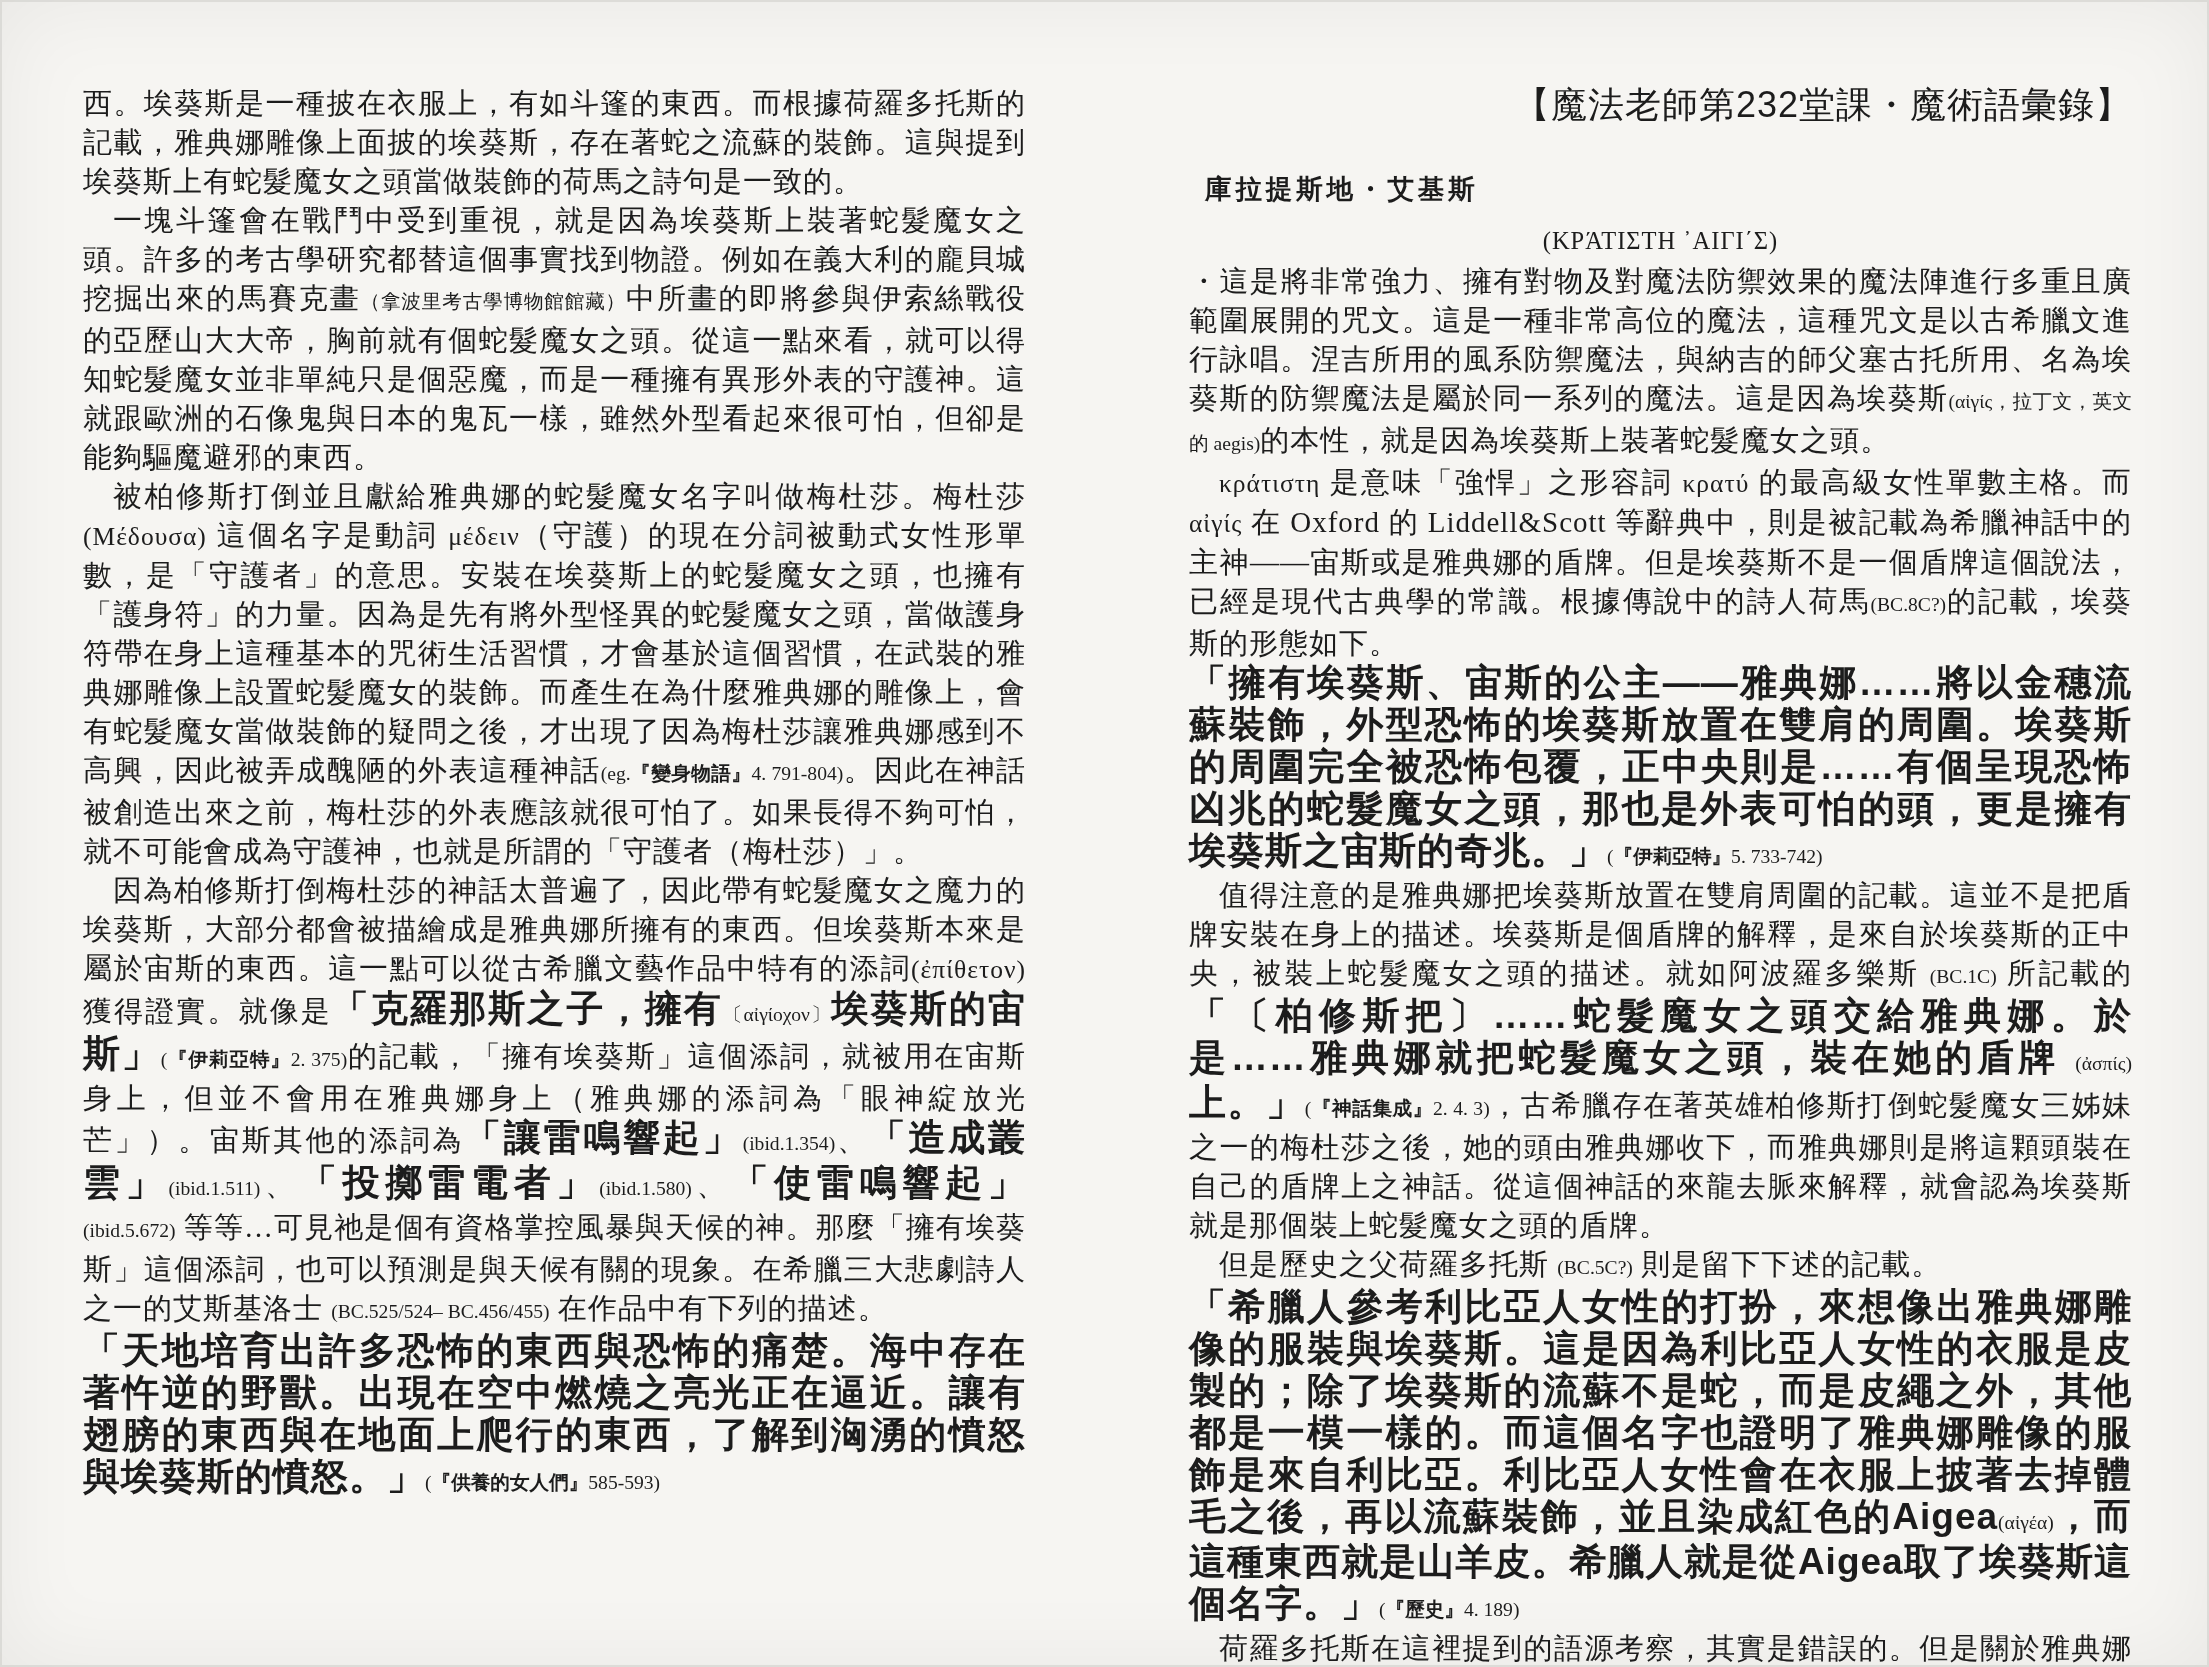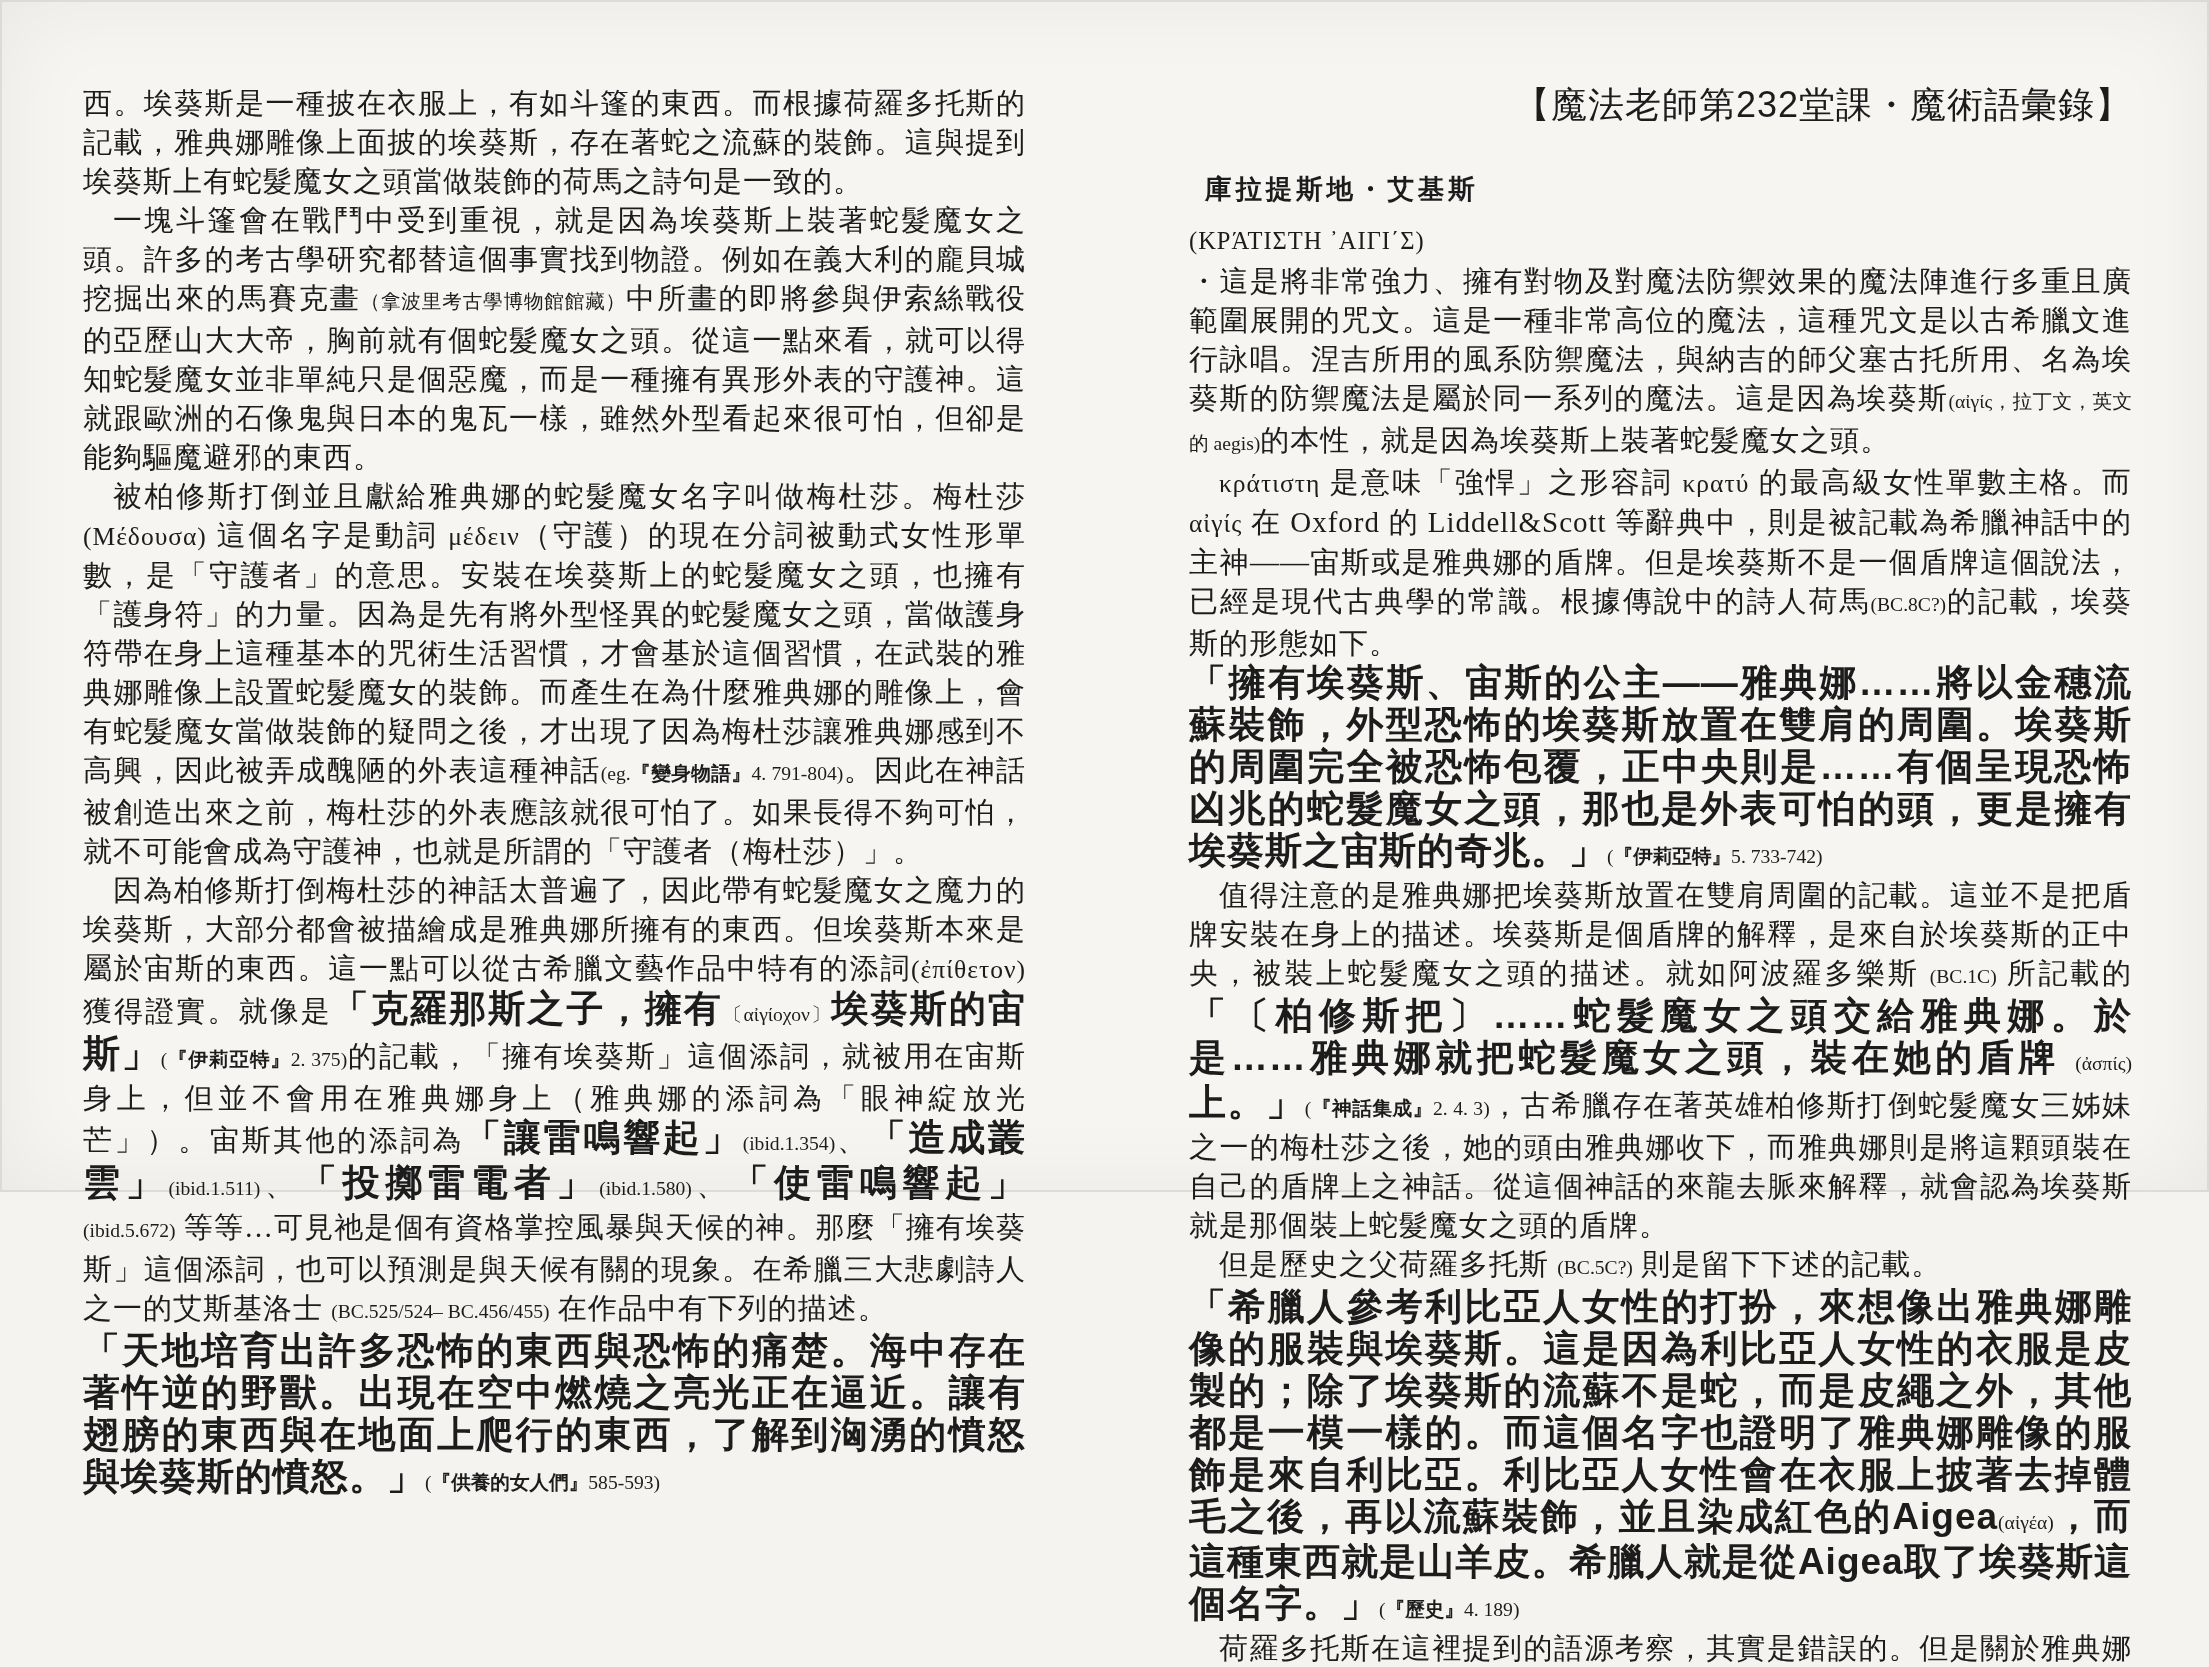--- a/index.html
+++ b/index.html
@@ -4,21 +4,21 @@
 <style>
   html,body{margin:0;padding:0;}
   body{
     width:2209px;height:1667px;
     background:#f4f3f0;
     font-family:"Liberation Serif","DejaVu Serif",serif;
     color:#1c1c1c;
     overflow:hidden;
   }
   .scan{
-    position:relative;width:2209px;height:1192px;
+    position:relative;width:2209px;height:1667px;
     background:#f6f5f2;
     box-shadow:inset 0 0 88px rgba(0,0,0,0.06), inset 0 0 0 2px #e4e3df;
   }
   .col{
     position:absolute;top:84px;
     width:943px;
     font-size:29px;line-height:39px;
     letter-spacing:1px;
     text-align:justify;
   }
@@ -48,21 +48,21 @@
     background:#2a2a2a;vertical-align:-2.9px;margin-right:2px;
     overflow:hidden;color:transparent;
     font-size:31px;line-height:31px;
   }
   .entry-reading{
     font-size:26.5px;line-height:35px;font-weight:600;
     letter-spacing:3.9px;margin:16px;text-align:left;
   }
   .entry-greek{
     font-size:24.5px;line-height:35px;letter-spacing:1px;
-    margin:0 0 3.9px 0;text-align:left;
+    margin:0 0 3.9px 0;text-align:center;
   }
 </style>
 </head>
 <body>
 
 <div class="scan">
 
   <div class="col col-left">
     <p class="para"><span class="seg-r">西。埃葵斯是一種披在衣服上，有如斗篷的東西。而根據荷羅多托斯的記載，雅典娜雕像上面披的埃葵斯，存在著蛇之流蘇的裝飾。這與提到埃葵斯上有蛇髮魔女之頭當做裝飾的荷馬之詩句是一致的。</span></p>
     <p class="para ind"><span class="seg-r">一塊斗篷會在戰鬥中受到重視，就是因為埃葵斯上裝著蛇髮魔女之頭。許多的考古學研究都替這個事實找到物證。例如在義大利的龐貝城挖掘出來的馬賽克畫</span><span class="seg-s">（拿波里考古學博物館館藏）</span><span class="seg-r">中所畫的即將參與伊索絲戰役的亞歷山大大帝，胸前就有個蛇髮魔女之頭。從這一點來看，就可以得知蛇髮魔女並非單純只是個惡魔，而是一種擁有異形外表的守護神。這就跟歐洲的石像鬼與日本的鬼瓦一樣，雖然外型看起來很可怕，但卻是能夠驅魔避邪的東西。</span></p>

